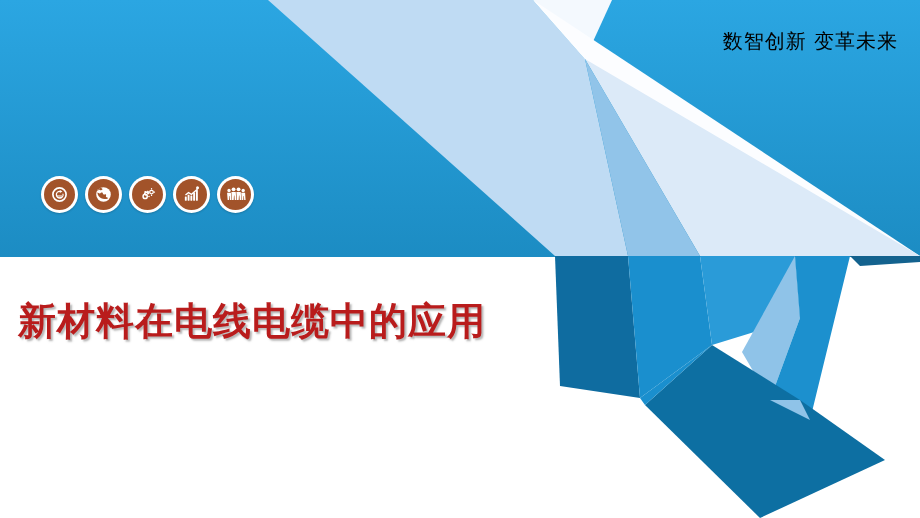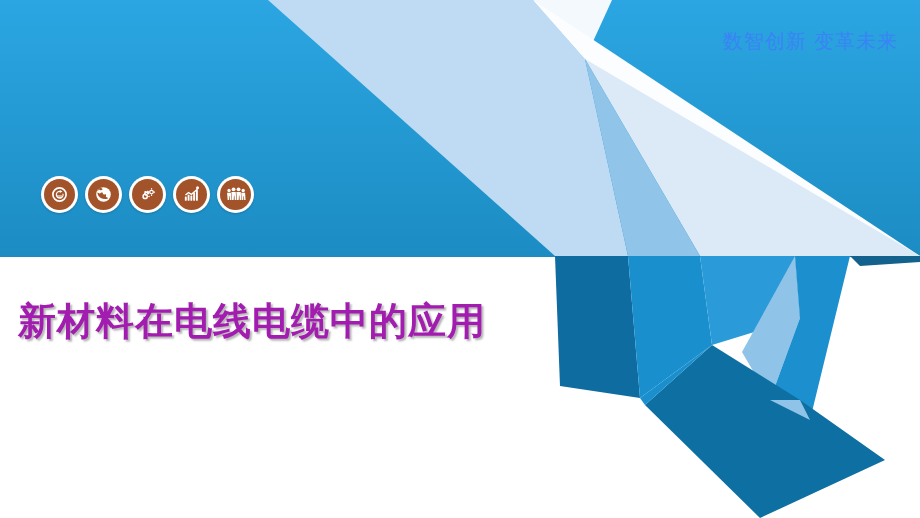--- a/index.html
+++ b/index.html
@@ -21,21 +21,21 @@
     position: absolute;
     left: 0;
     top: 0;
     width: 920px;
     height: 518px;
   }
   .tagline {
     position: absolute;
     right: 22px;
     top: 28px;
-    color: #3b82f6;
+    color: #000000;
     font-size: 20px;
     letter-spacing: 1px;
     white-space: nowrap;
     font-family: "DejaVu Sans", sans-serif;
     font-weight: 400;
   }
   .icon-row {
     position: absolute;
     left: 41px;
     top: 176px;
@@ -65,21 +65,21 @@
   }
   .icon-inner svg {
     display: block;
   }
   .slide-title {
     position: absolute;
     left: 18px;
     top: 296px;
     font-size: 38px;
     font-weight: bold;
-    color: #a21caf;
+    color: #b91c1c;
     letter-spacing: 1px;
     white-space: nowrap;
     font-family: "DejaVu Sans", sans-serif;
     text-shadow: 2px 2px 2px rgba(120,120,120,0.55);
   }
 </style>
 </head>
 <body>
 
 <div id="slide">

